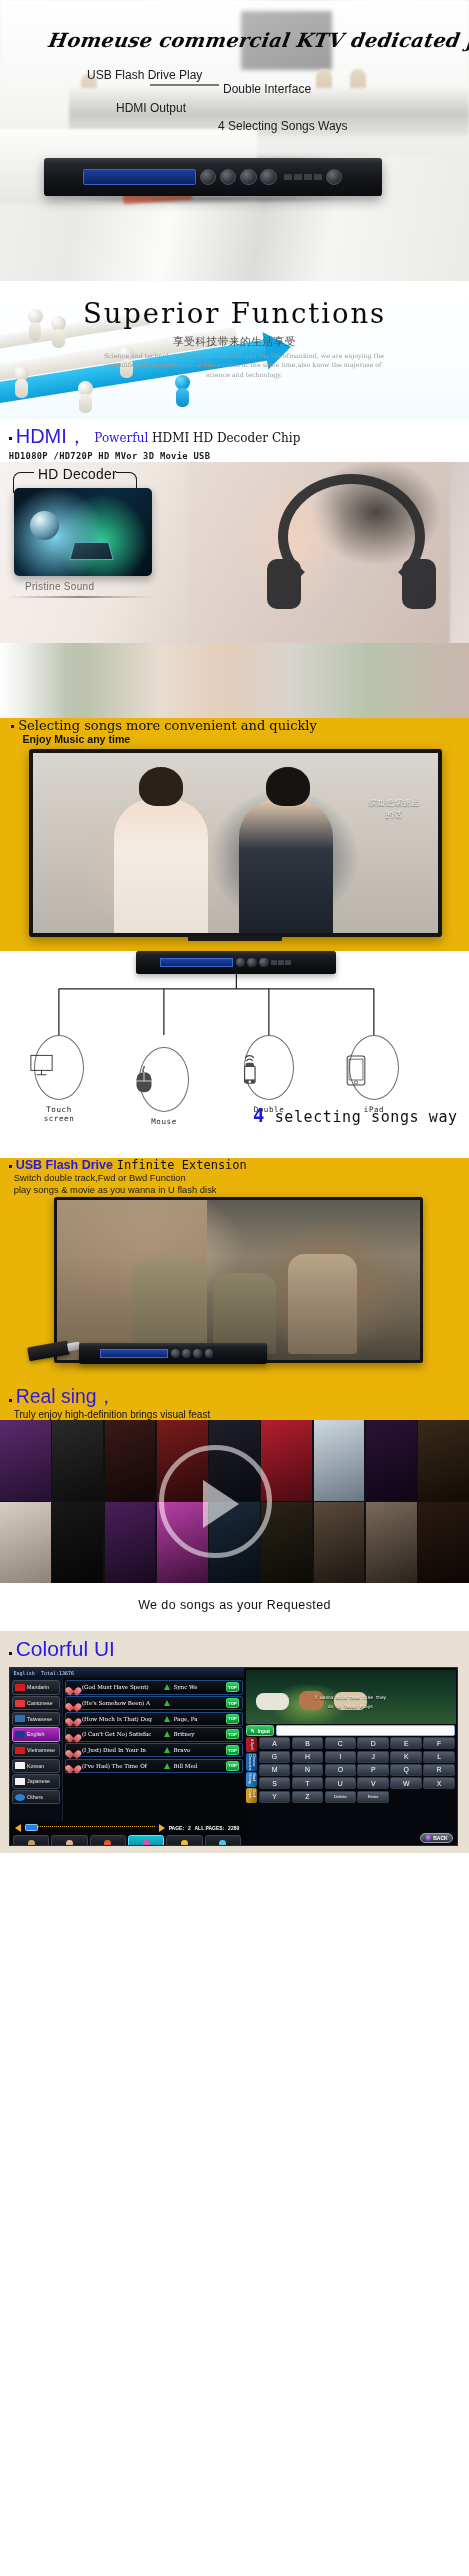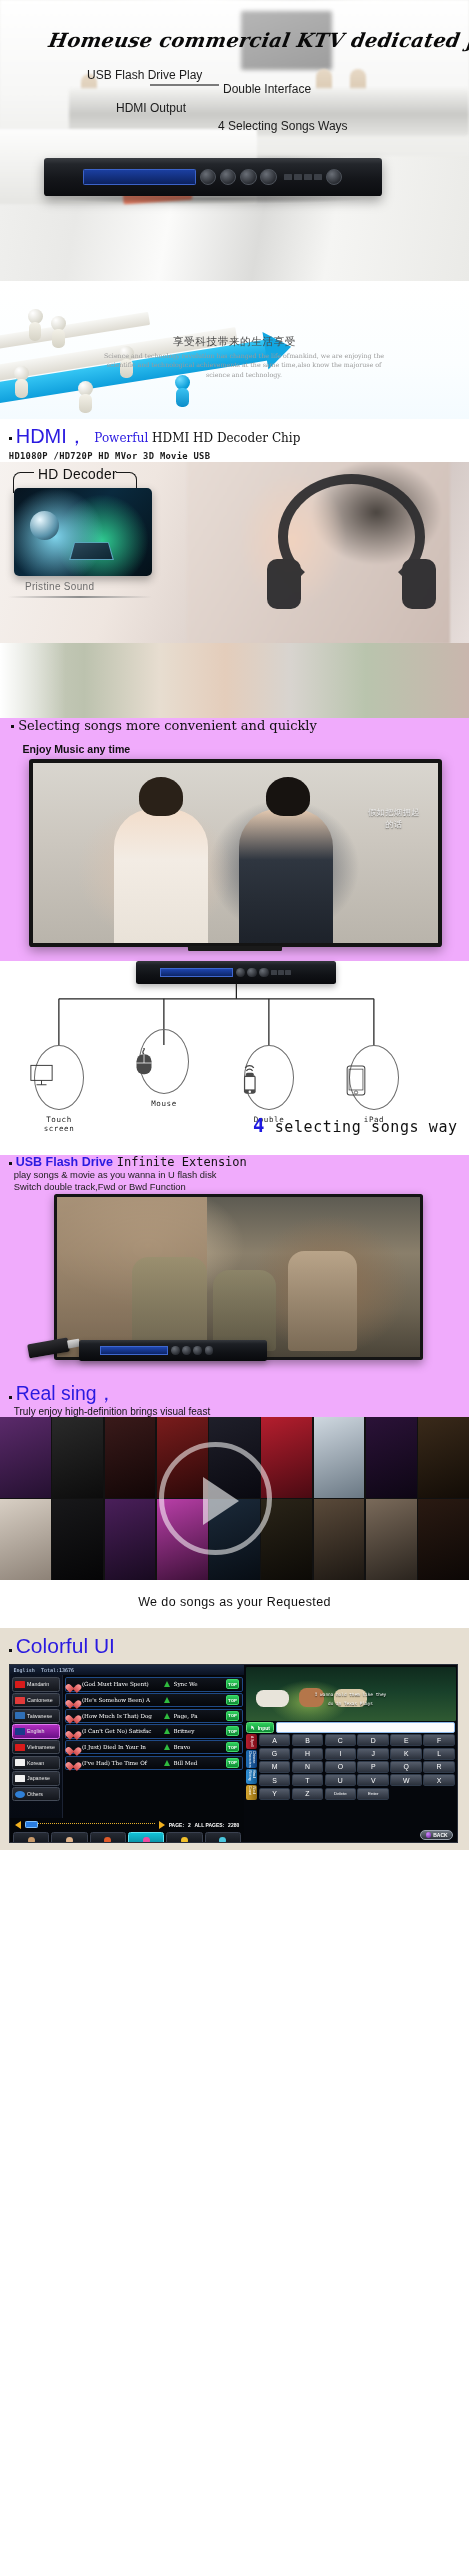--- a/index.html
+++ b/index.html
@@ -202,25 +202,25 @@
   
   .band-photo{
     width:469px;height:75px;
     background:
       linear-gradient(90deg, #ffffff 0%, rgba(255,255,255,0) 14%),
       linear-gradient(90deg,#cfd3c6 0%,#bcc2ae 18%,#e7ddd0 34%,#e4cdbb 48%,#d8d4cf 62%,#b9c4ad 78%,#c9b6ad 100%);
     filter:blur(0.6px);
   }
 
   
-  .sec{ width:469px; background:#f0abfc; }
+  .sec{ width:469px; background:#eab308; }
   .h-serif{
     font-family:"DejaVu Serif", serif; font-size:13px; color:#111; padding-left:11.3px;
   }
-  .h-bold{ font-size:10.6px; font-weight:bold; color:#111; padding-left:22.5px; margin-top:10px;}
+  .h-bold{ font-size:10.6px; font-weight:bold; color:#111; padding-left:22.5px; margin-top:0;}
 
   
   .tvwrap{ position:relative; width:469px; height:206px; }
   .tv{
     position:absolute; left:29px; top:3.8px; width:413px; height:188px;
     background:#0d0d0d; border:4.4px solid #141414; border-radius:3.1px;
     box-shadow:0 3.8px 11.3px rgba(0,0,0,.35); overflow:hidden;
   }
   .tv-screen{
     position:absolute; inset:0;
@@ -260,30 +260,30 @@
     background:radial-gradient(circle at 35% 30%, #6a6f77,#2a2d33 70%); }
   .mini-device .bb{ display:flex; gap:1.3px; }
   .mini-device .bb i{ width:5.6px;height:5px;background:#3b3f46;display:block;border-radius:0.6px;}
   .tree svg{ position:absolute; left:0; top:19px; }
   .node{ position:absolute; width:60px; text-align:center; }
   .node .oval{
     width:50px;height:65px;margin:0 auto;border:0.9px solid #6c6c6c;border-radius:50%;
     display:flex;align-items:center;justify-content:center;
   }
   .node .cap{ margin-top:5px; font-family:"DejaVu Sans Mono", monospace; font-size:7.5px; color:#222; letter-spacing:0.6px;}
-  .n1{ left:29px; top:84px;} .n2{ left:134px; top:68px;}
+  .n1{ left:29px; top:84px;} .n2{ left:134px; top:96px;}
   .n3{ left:239px; top:84px;} .n4{ left:344px; top:84px;}
   .four-way{
     position:absolute; left:253px; top:153px;
     font-family:"DejaVu Sans Mono", monospace; font-size:15px; letter-spacing:0.6px; white-space:nowrap;
   }
   .four-way b{ color:#1f1ae0; font-size:19px; font-weight:bold; }
 
   
-  .usb-line1{ padding-left:8.8px; white-space:nowrap; margin-top:6px;}
+  .usb-line1{ padding-left:8.8px; white-space:nowrap; margin-top:19px;}
   .usb-blue{ color:#2a1ae0; font-size:12.5px; font-weight:bold; }
   .usb-mono{ font-family:"DejaVu Sans Mono", monospace; font-size:12px; color:#111; margin-left:3.8px;}
   .usb-p{ padding-left:13.8px; font-size:9.4px; color:#1b1b1b; line-height:11.3px;}
 
   
   .tv2wrap{ position:relative; width:469px; height:188px; }
   .tv2{
     position:absolute; left:54px; top:2.5px; width:369px; height:166px;
     background:#0d0d0d; border:3.8px solid #141414; border-radius:2.5px; overflow:hidden;
     box-shadow:0 3.8px 10px rgba(0,0,0,.35);
@@ -503,20 +503,21 @@
       </div>
     <div class="figure" style="left:78px; top:100px;">
         <div class="head"></div>
         <div class="body"></div>
       </div>
     <div class="figure blue" style="left:175px; top:94px;">
         <div class="head"></div>
         <div class="body"></div>
       </div>
 
+    <div class="sup-title">Superior Functions</div>
     <div class="sup-sub">享受科技带来的生活享受</div>
     <div class="sup-para">Science and technology revolution has changed the life ofmankind, we are enjoying the scientific and technological achievements at the same time,also know the majoruse of science and technology.</div>
   </section>
 
   <section class="hdmi-head">
     <div class="hdmi-line1">
       <span class="sq"></span><span class="hdmi-word">HDMI，</span><span class="hdmi-powerful">Powerful</span><span class="hdmi-rest"> HDMI HD Decoder Chip</span>
     </div>
     <div class="hdmi-line2">HD1080P /HD720P HD MVor 3D Movie USB</div>
   </section>
@@ -633,22 +634,22 @@
         <b>4</b>
         <span>selecting songs way</span>
       </div>
     </div>
   </section>
 
   <section class="sec">
     <div class="usb-line1">
       <span class="sq"></span><span class="usb-blue">USB Flash Drive</span><span class="usb-mono">Infinite Extension</span>
     </div>
+    <div class="usb-p">Switch double track,Fwd or Bwd Function</div>
     <div class="usb-p">play songs &amp; movie as you wanna in U flash disk</div>
-    <div class="usb-p">Switch double track,Fwd or Bwd Function</div>
 
     <div class="tv2wrap">
       <div class="tv2">
         <div class="tv2-screen">
           <div class="tv2-wall"></div>
           <div class="tv2-soldier s1"></div>
           <div class="tv2-soldier s2"></div>
           <div class="tv2-soldier s3"></div>
         </div>
       </div>

